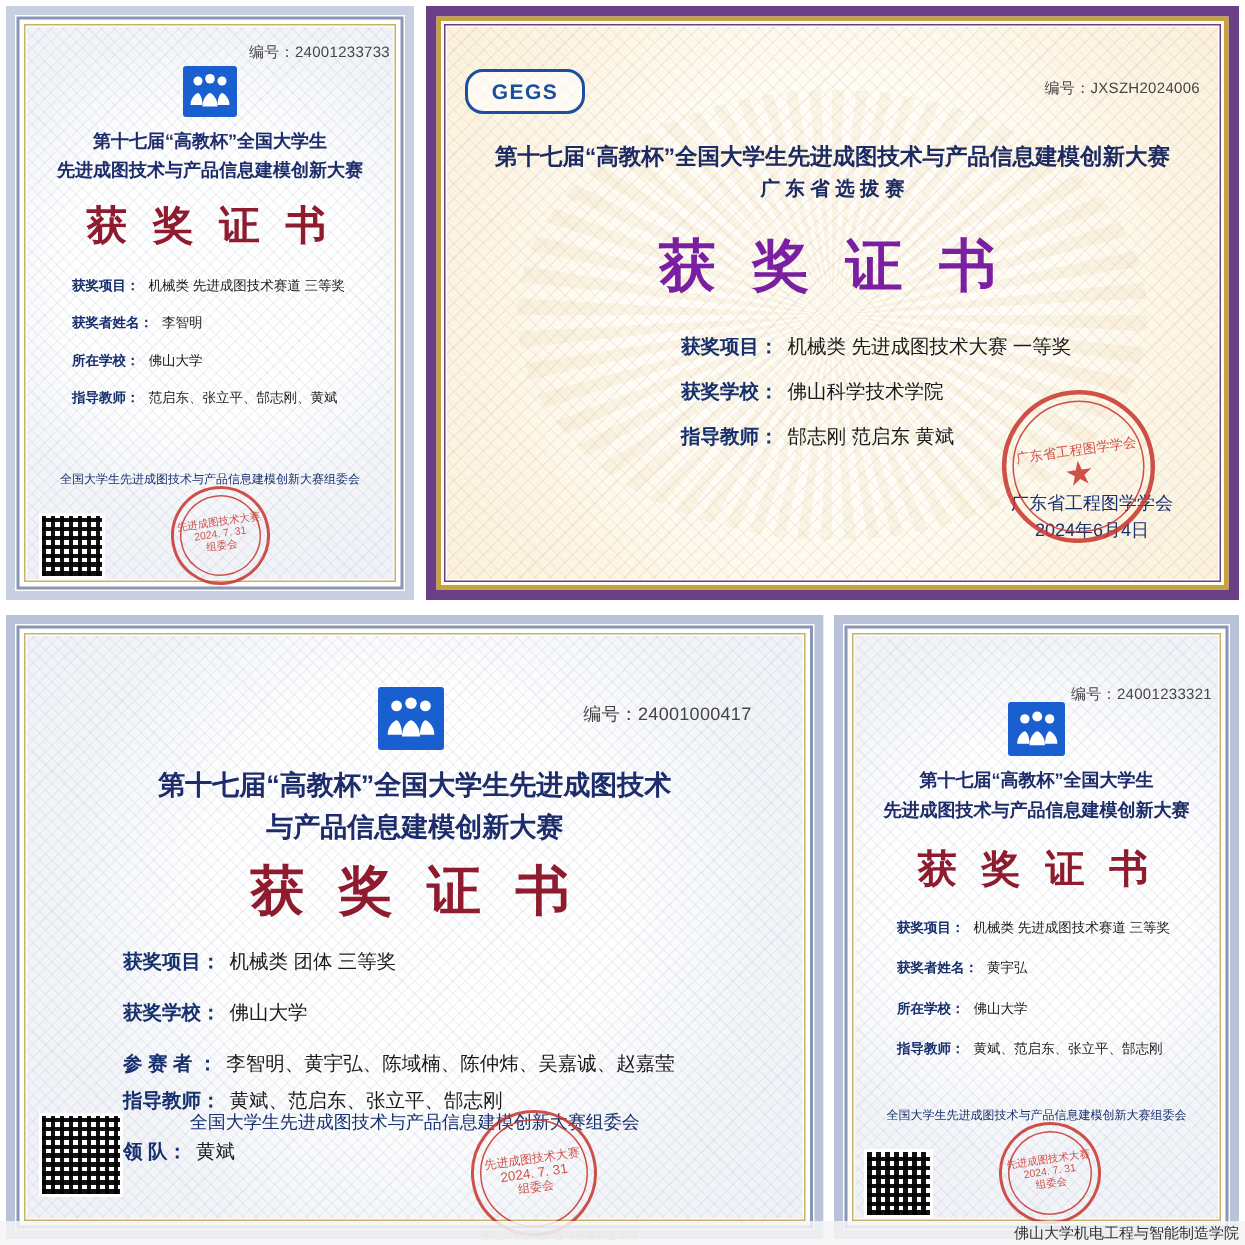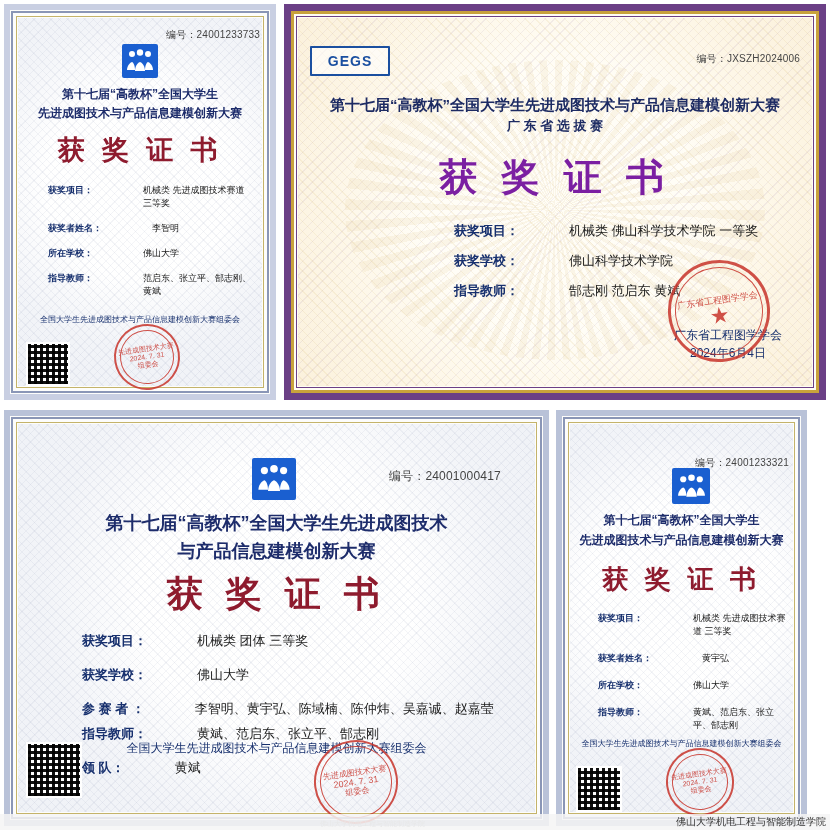--- a/index.html
+++ b/index.html
@@ -37,21 +37,21 @@
   }
   .logo svg{display:block;}
 
   .ttl{position:absolute;left:0;right:0;text-align:center;color:#1d2c6b;font-weight:bold;line-height:1.45;}
   .bigttl{
     position:absolute;left:0;right:0;text-align:center;font-weight:bold;
     color:#7b1fa2;letter-spacing:.18em;
   }
   .bigttl.red{color:#8e1b2e;}
   .fields{position:absolute;}
-  .f{display:flex;align-items:flex-start;margin-bottom:7px;color:#17306e;gap:44px;}
+  .f{display:flex;align-items:flex-start;margin-bottom:7px;color:#17306e;}
   .f .lab{white-space:nowrap;font-weight:bold;}
   .f .val{margin-left:6px;color:#1a1a1a;}
   .org{position:absolute;left:0;right:0;text-align:center;font-weight:normal;color:#17306e;}
 
   .seal{
     position:absolute;border:2px solid #c8342b;border-radius:50%;
     color:#c8342b;display:flex;flex-direction:column;align-items:center;justify-content:center;
     text-align:center;transform:rotate(-8deg);opacity:.85;
   }
   .seal .star{color:#c8342b;line-height:1;}
@@ -78,30 +78,30 @@
       repeating-linear-gradient(-45deg, rgba(107,63,134,.08) 0 1px, transparent 1px 7px),
       radial-gradient(circle at 50% 50%, #fffdf6 0 42%, #fdf6e6 72%, #fbf1dc 100%);
   }
   .sunburst{
     position:absolute;left:50%;top:52%;width:420px;height:300px;transform:translate(-50%,-50%);
     background:repeating-conic-gradient(from 0deg, rgba(214,180,110,.16) 0 3deg, rgba(255,255,255,0) 3deg 6deg);
     border-radius:50%;opacity:.7;
   }
   .gegs{
     position:absolute;left:26px;top:42px;width:76px;height:26px;border:2px solid #1a4fa0;
-    border-radius:1px;color:#1a4fa0;font-weight:bold;font-size:14px;
+    border-radius:12px;color:#1a4fa0;font-weight:bold;font-size:14px;
     display:flex;align-items:center;justify-content:center;letter-spacing:1px;background:rgba(255,255,255,.6);
   }
 
   
   #c3{left:4px;top:410px;width:545px;height:416px;background:#eef0f7;}
   #c3 .bd-outer{border:6px solid #b9c2d8;}
 
   
-  #c4{left:556px;top:410px;width:251px;height:416px;background:#eceef6;}
+  #c4{left:556px;top:410px;width:270px;height:416px;background:#eceef6;}
 
   .watermark{
     position:absolute;left:0;right:0;bottom:0;height:16px;
     background:rgba(245,245,245,.85);
     display:flex;align-items:center;justify-content:flex-end;
     font-size:10px;color:#333;padding-right:4px;box-sizing:border-box;
   }
   .wm-left{position:absolute;left:320px;bottom:1px;font-size:7px;color:#9a9a9a;}
 </style>
 </head>
@@ -183,21 +183,21 @@
       </div>
 
       <div class="ttl" style="top:90px;font-size:15px;color:#1d2b63;">第十七届“高教杯”全国大学生先进成图技术与产品信息建模创新大赛</div>
       <div class="ttl" style="top:113px;font-size:13px;color:#1d2b63;">广 东 省 选 拔 赛</div>
 
       <div class="bigttl" style="top:148px;font-size:38px;">获 奖 证 书</div>
 
       <div class="fields" style="left:170px;top:218px;right:30px;font-size:13px;">
         <div class="f" style="margin-bottom:12px">
           <span class="lab">获奖项目：</span>
-          <span class="val">机械类  佛山科学技术学院  一等奖</span>
+          <span class="val">机械类  先进成图技术大赛  一等奖</span>
         </div>
         <div class="f" style="margin-bottom:12px">
           <span class="lab">获奖学校：</span>
           <span class="val">佛山科学技术学院</span>
         </div>
         <div class="f">
           <span class="lab">指导教师：</span>
           <span class="val">郜志刚  范启东  黄斌</span>
         </div>
       </div>

